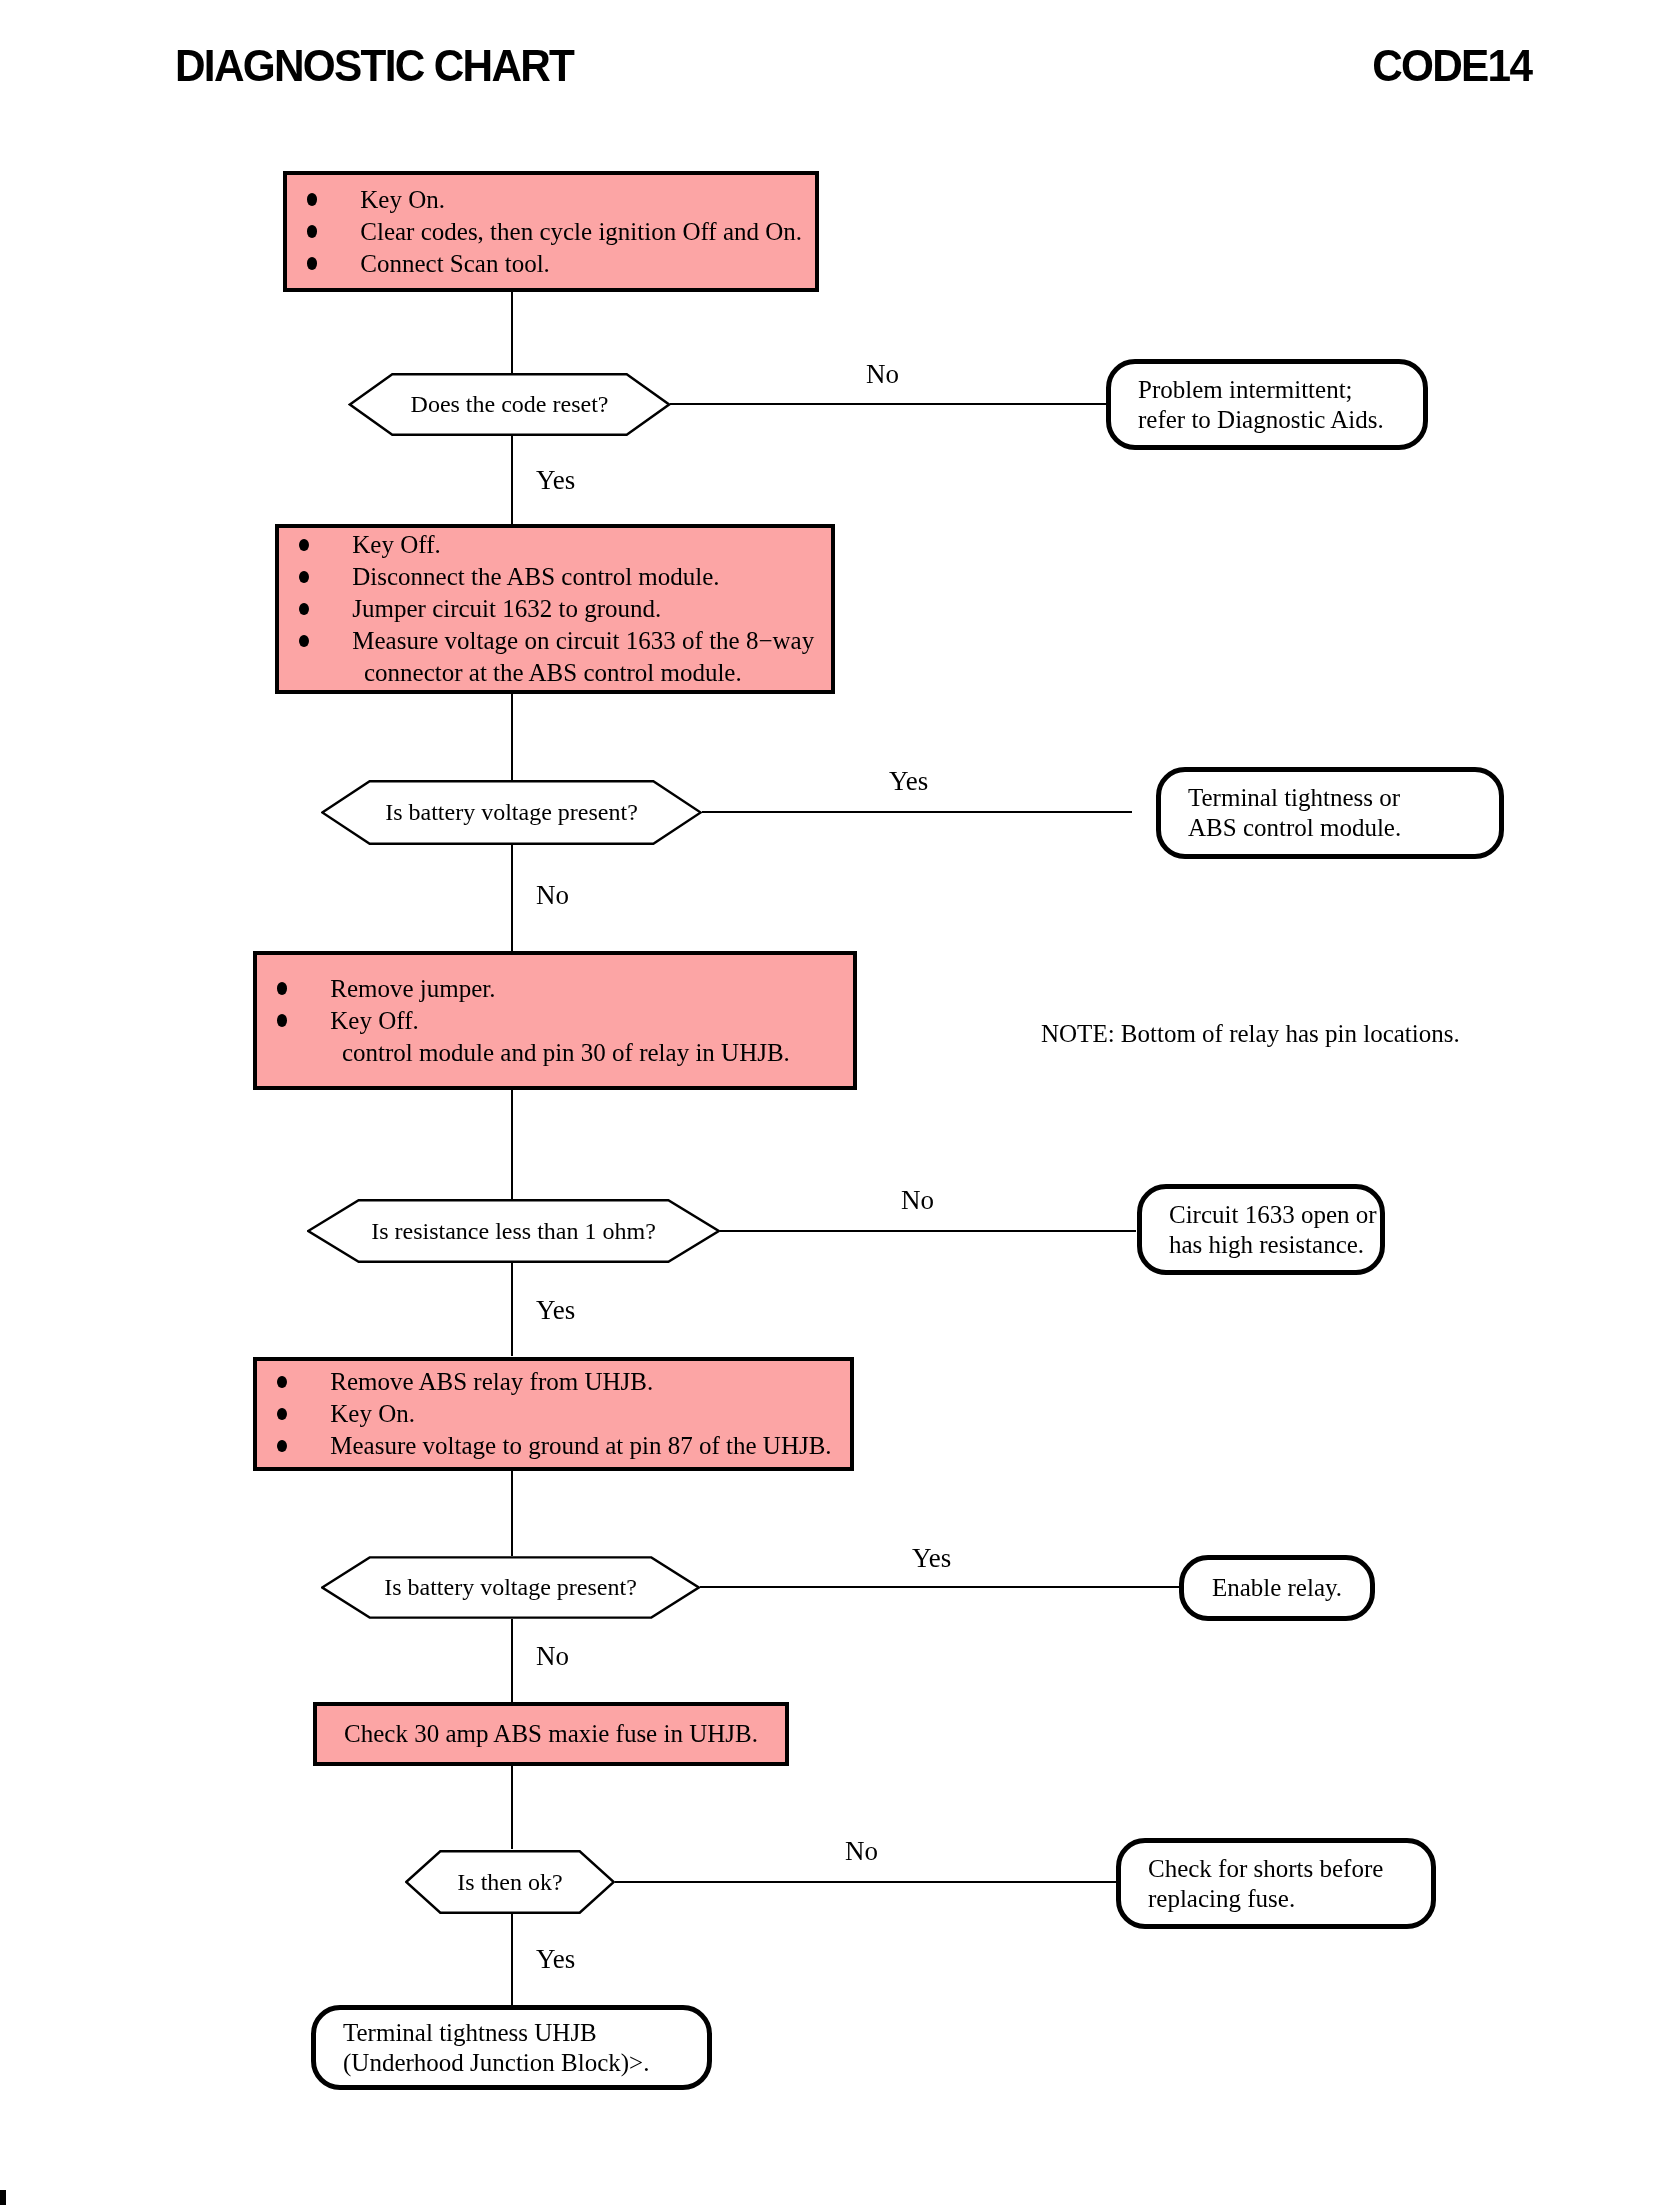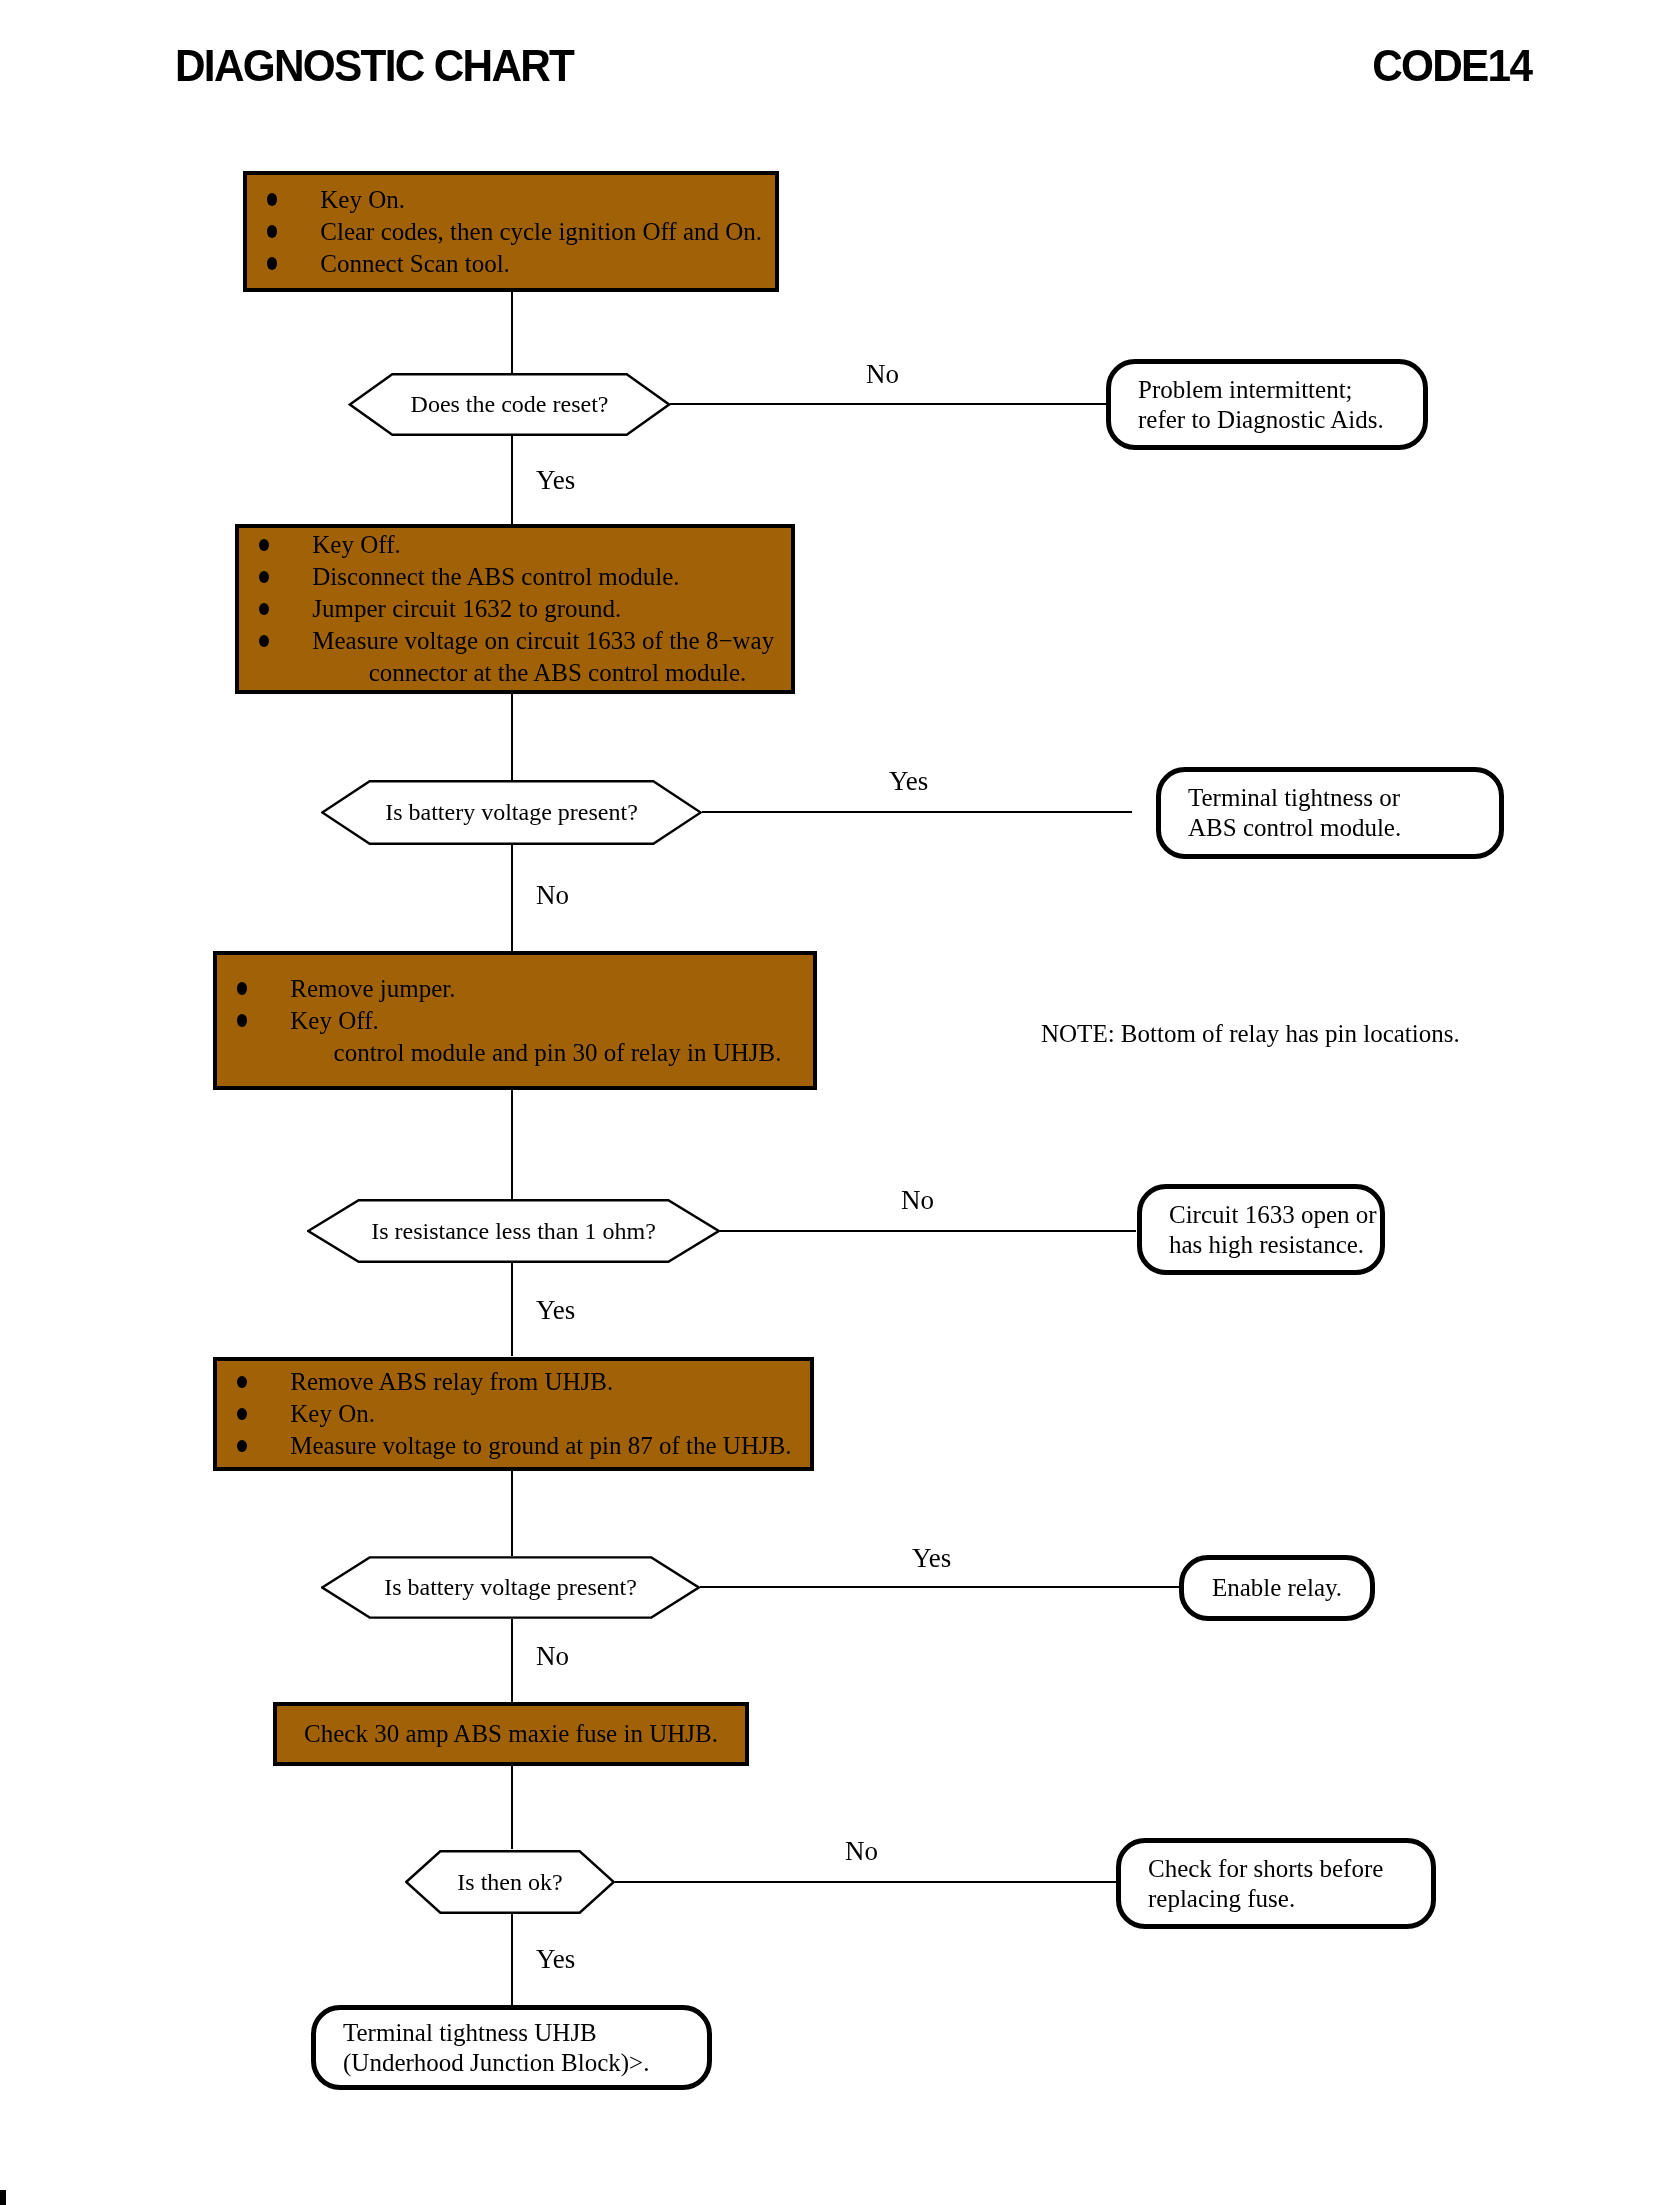--- a/index.html
+++ b/index.html
@@ -20,33 +20,33 @@
   }
   .hdr-code{
     position:absolute;right:145px;top:40px;
     font-family:"Liberation Sans", sans-serif;
     font-weight:bold;font-size:45px;letter-spacing:-1.8px;
     transform:scaleX(0.94);transform-origin:right top;
     white-space:nowrap;
   }
   .pbox{
     position:absolute;box-sizing:border-box;
-    border:4.3px solid #000;background:#a16207;
+    border:4.3px solid #000;background:#fca5a5;
     display:flex;flex-direction:column;justify-content:center;
-    font-size:25px;line-height:32px;
+    font-size:25px;line-height:32px;margin-left:40px;
   }
   .brow{display:flex;align-items:baseline;white-space:nowrap;}
   .dot{
     width:10.3px;height:12.8px;border-radius:50%;
     background:#000;flex:0 0 10.3px;
     margin-left:20px;margin-right:43px;
     align-self:center;
   }
   .btext{white-space:nowrap;}
-  .contline{margin-left:85px;white-space:nowrap;text-align:center;}
+  .contline{margin-left:85px;white-space:nowrap;}
   .pbox-center{justify-content:center;align-items:center;}
   .hex{position:absolute;}
   .hex svg{position:absolute;left:0;top:0;display:block;}
   .hexq{
     position:absolute;left:0;top:0;right:0;bottom:0;
     display:flex;align-items:center;justify-content:center;
     font-size:24px;white-space:nowrap;
   }
   .term{
     position:absolute;box-sizing:border-box;

